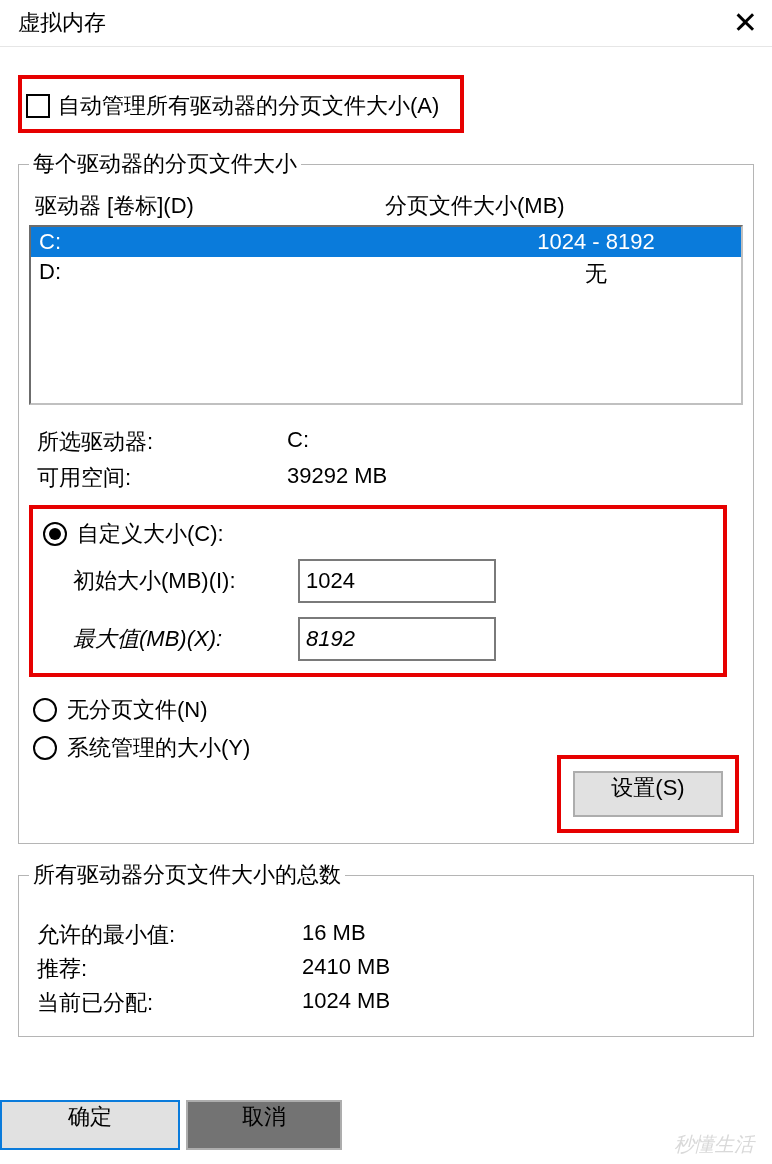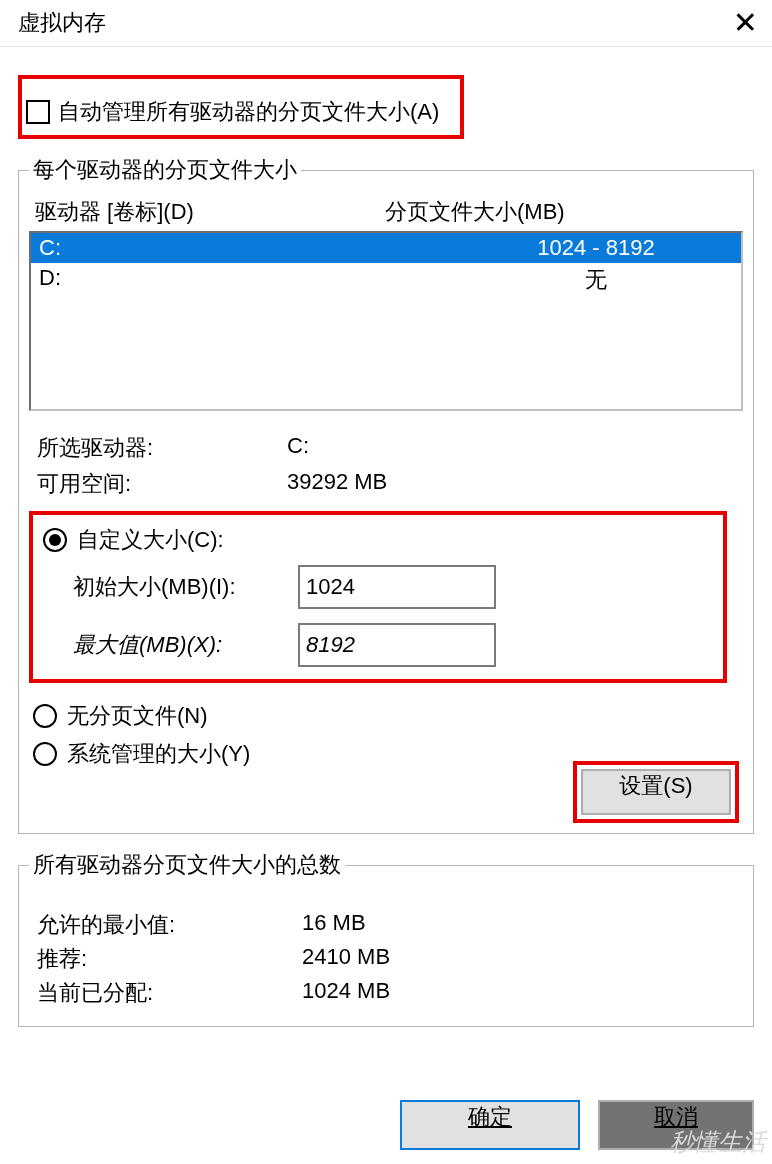--- a/index.html
+++ b/index.html
@@ -16,21 +16,21 @@
   .titlebar {
     display: flex; align-items: center; justify-content: space-between;
     padding: 8px 6px 8px 18px;
     border-bottom: 1px solid #e6e6e6;
   }
   .title { font-size: 22px; }
   .close-x { font-size: 30px; line-height: 1; padding: 0 8px; cursor: default; user-select: none; }
   .content { padding: 10px 18px 10px 18px; flex: 1; }
   .auto-row {
     display: flex; align-items: center; gap: 8px;
-    padding: 18px 4px 8px 4px;
+    padding: 12px 4px 8px 4px;
     margin-top: 18px;
     border: 4px solid #e60000;
     width: 446px;
   }
   .chk {
     width: 24px; height: 24px; border: 2px solid #000; background: #fff;
   }
   fieldset {
     border: 1px solid #b5b5b5;
     padding: 12px 10px 10px 10px;
@@ -74,48 +74,47 @@
     width: 198px; height: 44px; border: 2px solid #7a7a7a; padding: 0 6px;
     font: inherit; line-height: 40px; background: #fff;
   }
   .options { padding: 0 2px; }
   .set-wrap {
     position: relative;
     display: flex; justify-content: flex-end;
     margin-top: -12px;
     padding-right: 4px;
   }
-  .set-box { border: 4px solid #e60000; padding: 4px; }
+  .set-box { border: 4px solid #e60000; padding: 12px; }
   .btn {
     background: #e1e1e1; border: 2px solid #adadad;
     width: 150px; height: 46px; text-align: center; line-height: 42px;
     font: inherit; cursor: default;
   }
   .totals-grid {
     display: grid;
     grid-template-columns: 265px 1fr;
     row-gap: 4px;
     padding: 18px 8px 8px 8px;
   }
   .footer {
-    display: flex; justify-content: flex-end; gap: 18px;
+    display: flex; gap: 6px;
     padding: 6px 18px 14px 0;
-    text-decoration: underline;
   }
   .btn-primary {
     width: 180px; height: 50px; border: 2px solid #0a7bdb;
     background: #e1e1e1; text-align: center; line-height: 46px; font: inherit;
   }
   .btn-secondary {
     width: 156px; height: 50px; border: 2px solid #adadad;
     background: #737373; text-align: center; line-height: 46px; font: inherit;
   }
   .watermark {
-    position: absolute; bottom: 6px; right: 6px;
-    font-size: 24px; color: #d9d9d9; font-style: italic;
+    position: absolute; bottom: 6px; right: 18px;
+    font-size: 20px; color: #d9d9d9; font-style: italic;
   }
 </style>
 </head>
 <body>
 
 <div class="window">
   <div class="titlebar">
     <div class="title">虚拟内存</div>
     <div class="close-x">✕</div>
   </div>

